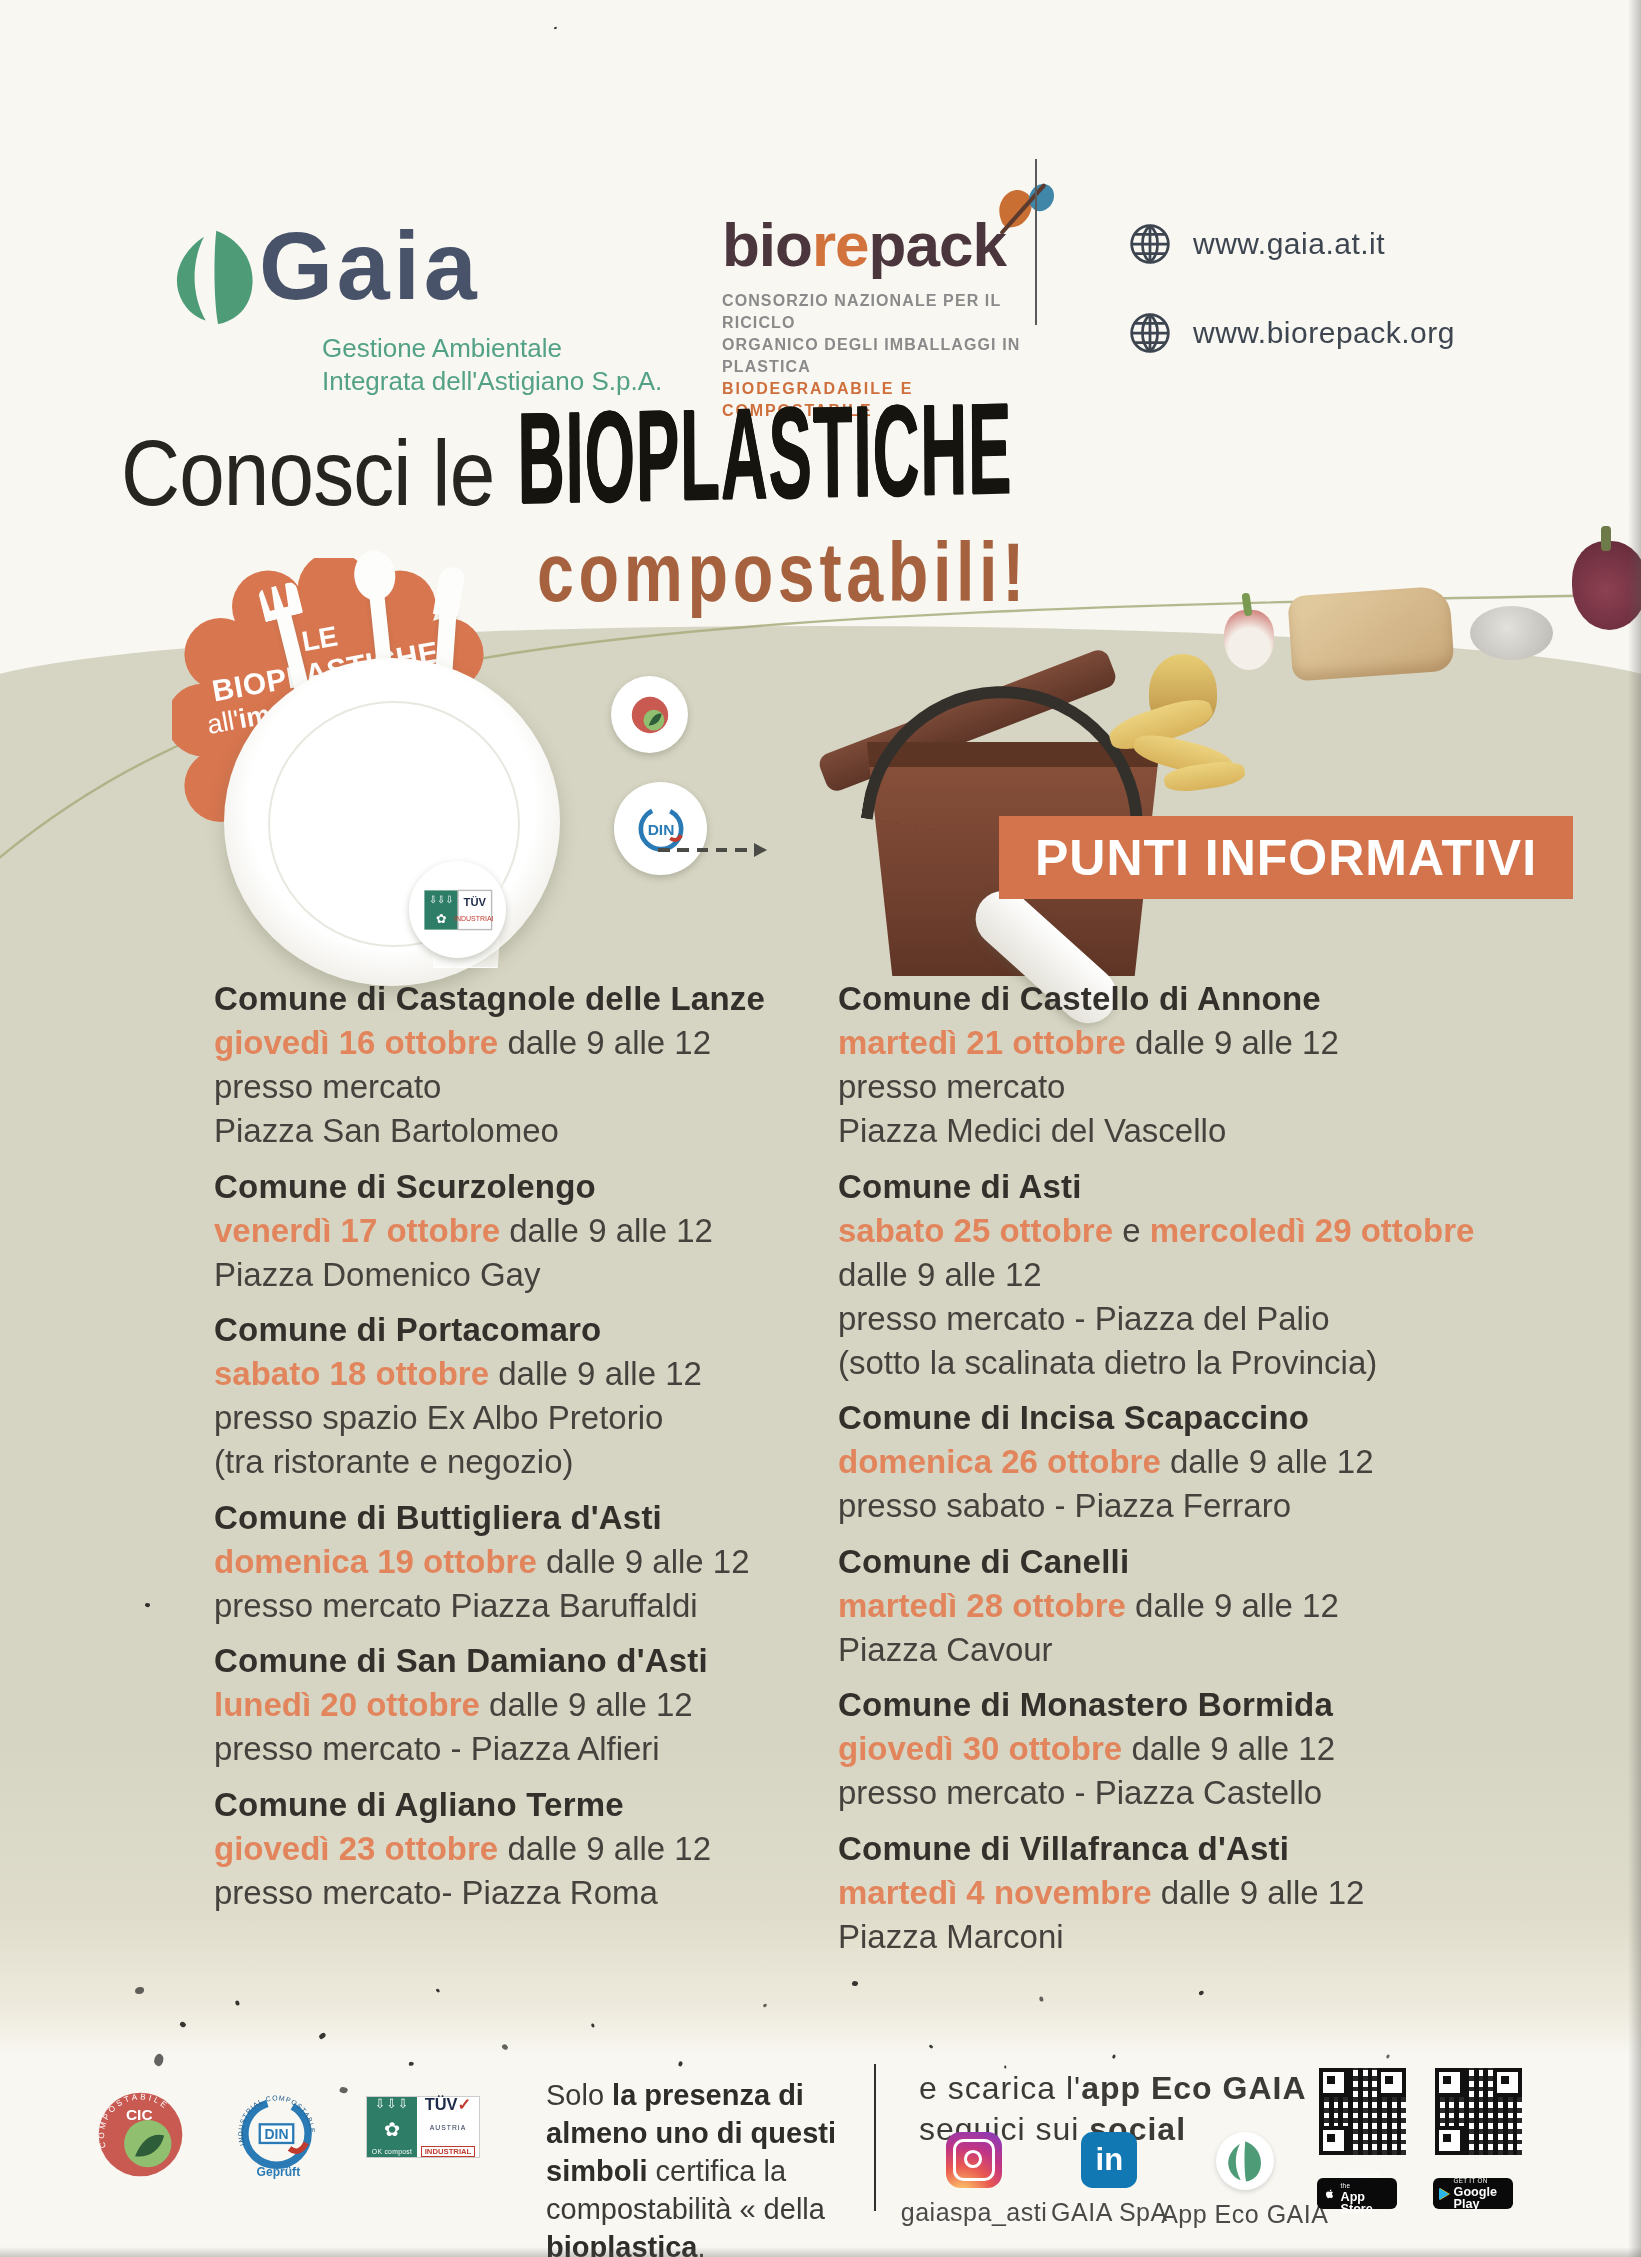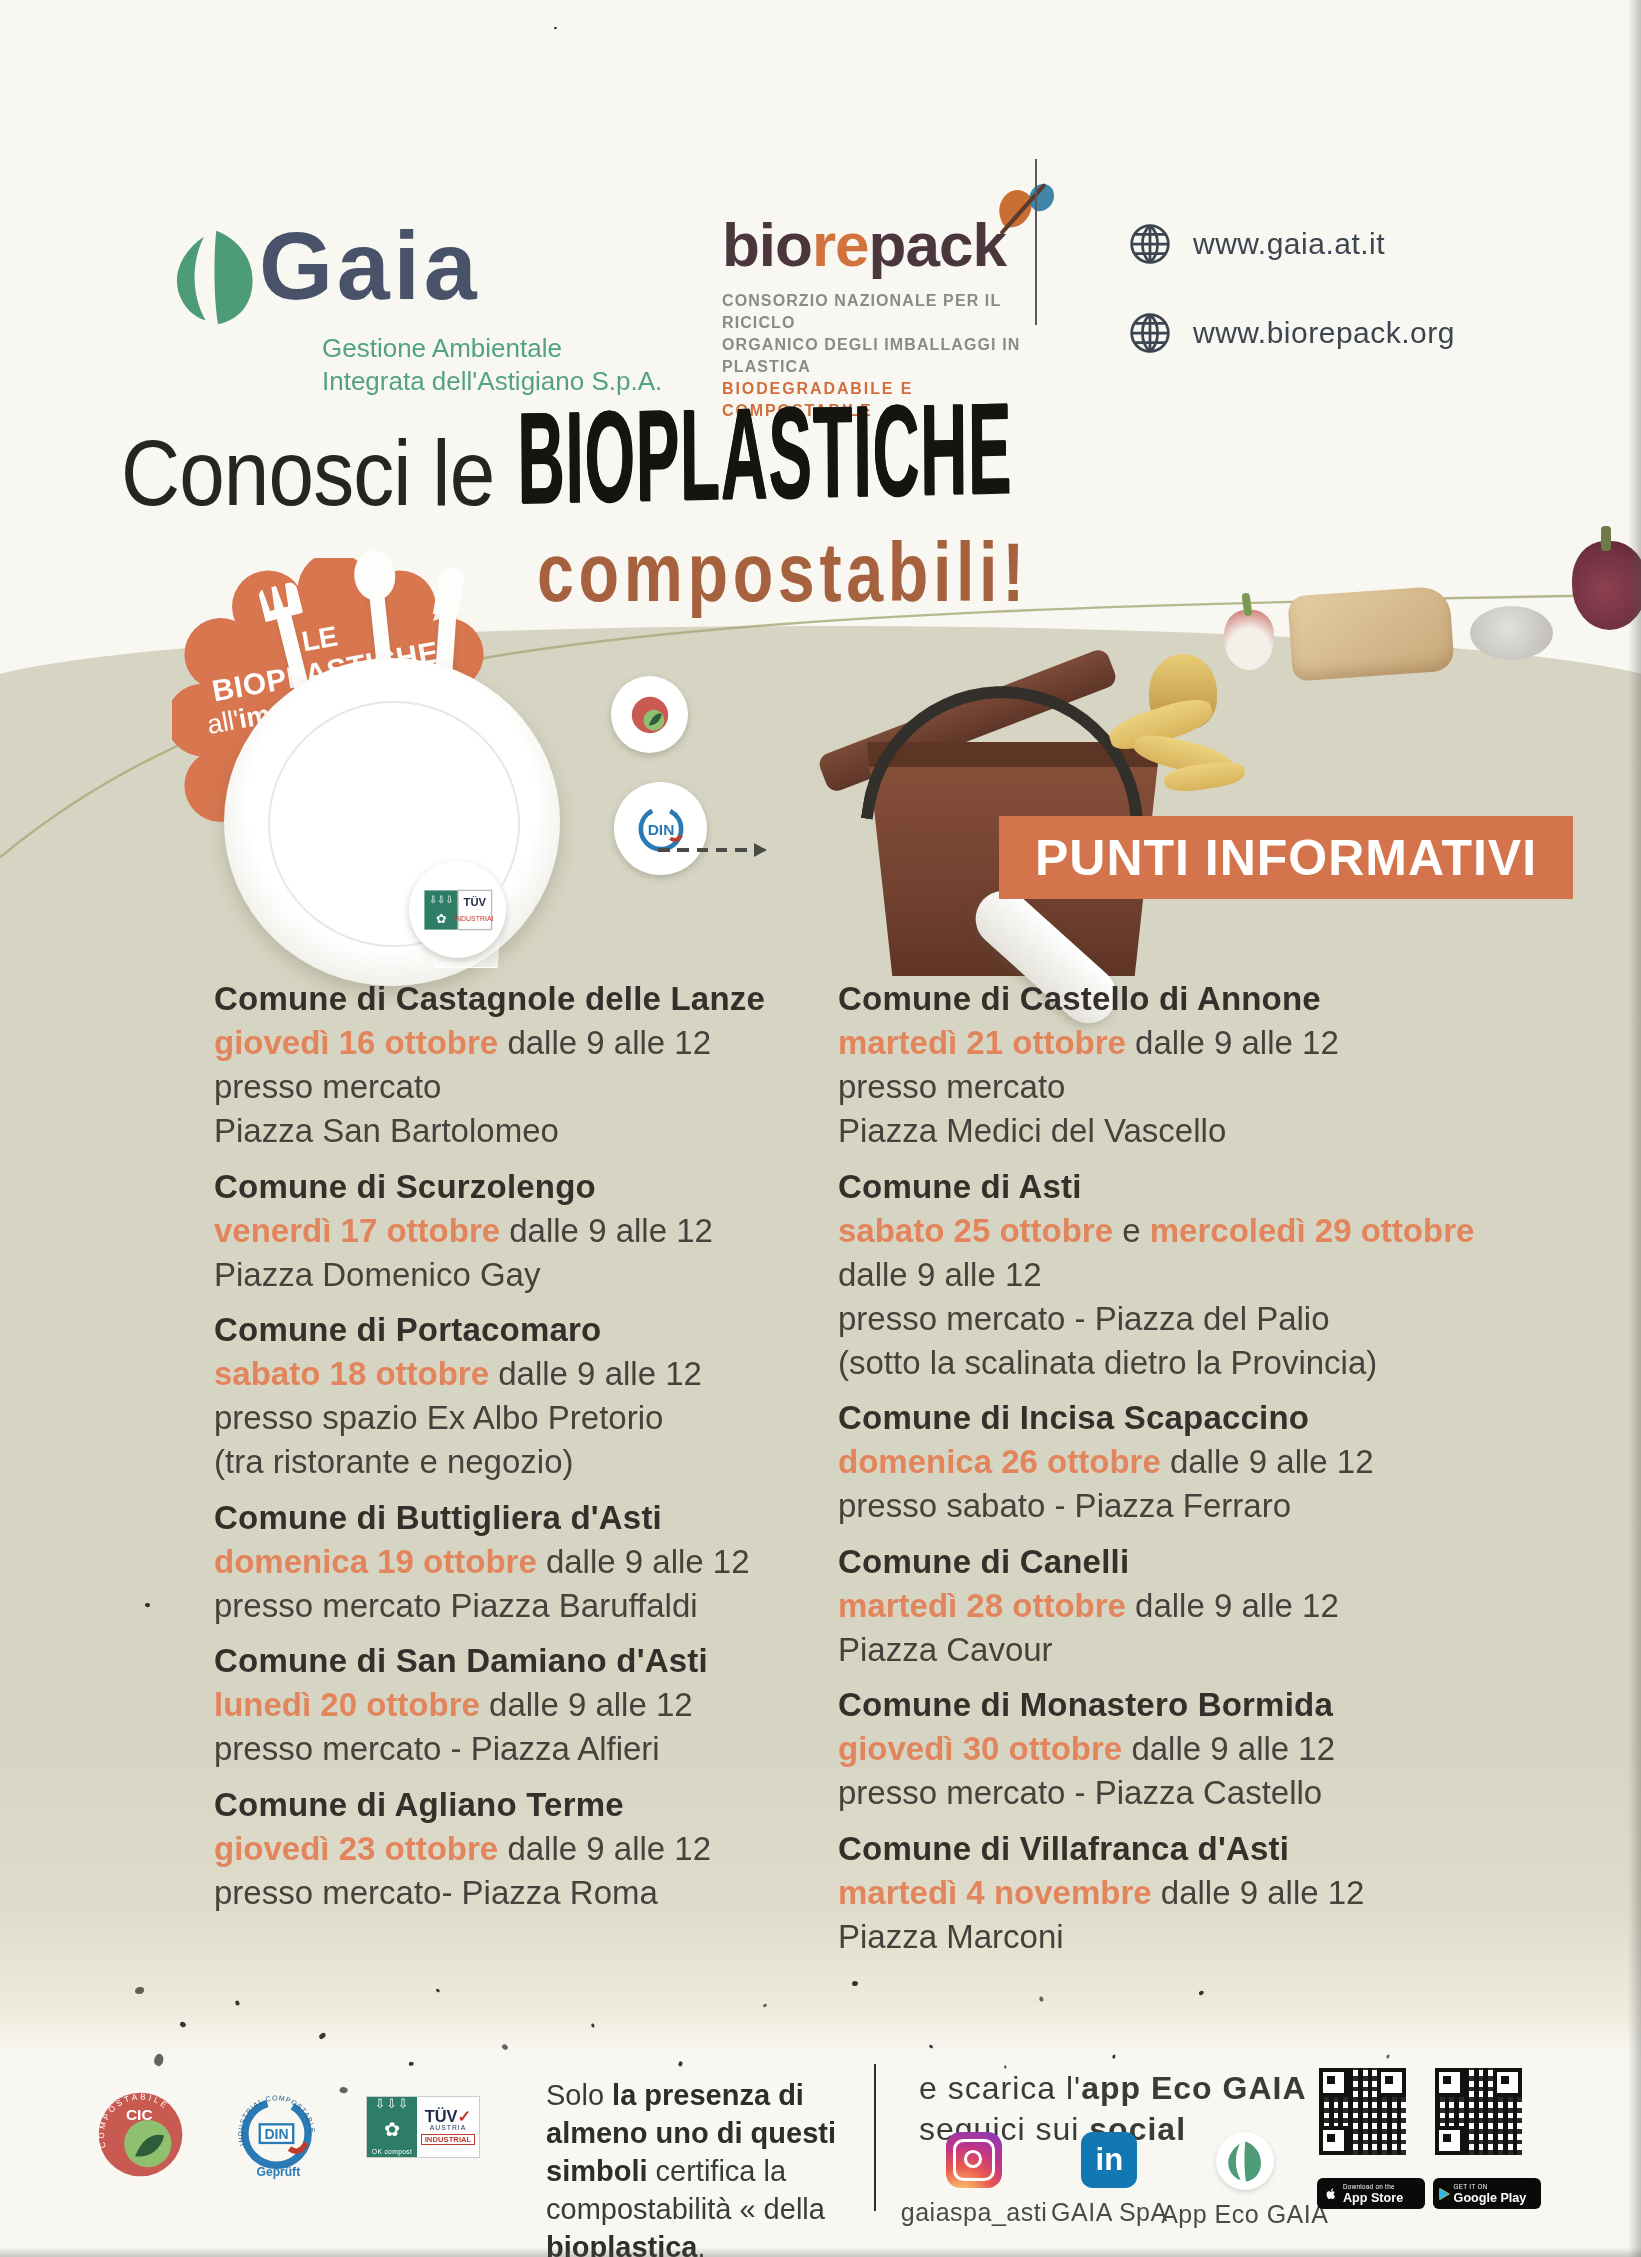--- a/index.html
+++ b/index.html
@@ -117,21 +117,21 @@
 
   
   .cert-cic{position:absolute;left:95px;top:2087px;width:91px;height:95px;}
   .cert-din{position:absolute;left:230px;top:2087px;width:93px;height:97px;}
   .cert-tuv{position:absolute;left:367px;top:2097px;width:112px;height:60px;display:flex;
     box-shadow:0 0 0 1px #ccc;background:#fff;}
   .tuv-left{width:50px;background:#2e7d66;color:#fff;display:flex;flex-direction:column;align-items:center;justify-content:space-between;padding:1.9px 0;}
   .tuv-arrows{font-size:12.6px;letter-spacing:1px;line-height:11.6px;}
   .tuv-ok{font-size:6.8px;letter-spacing:0.3px;}
   .tuv-flower{font-size:19.3px;line-height:17.4px;}
-  .tuv-right{flex:1;display:flex;flex-direction:column;align-items:center;justify-content:center;background:#fff;}
+  .tuv-right{flex:1;display:flex;flex-direction:column;align-items:center;justify-content:space-between;background:#fff;}
   .tuv-name{font-size:16.4px;font-weight:700;color:#1e2a4a;line-height:15.4px;}
   .tuv-name .chk{color:#c03a2e;}
   .tuv-austria{font-size:6.8px;letter-spacing:1px;color:#1e2a4a;}
   .tuv-ind{margin-top:2.9px;font-size:7.7px;font-weight:700;color:#c03a2e;border:1px solid #c03a2e;padding:0 2.9px;}
   .note{position:absolute;left:546px;top:2076px;width:319px;font-size:29px;line-height:38px;color:#3c3a37;}
   .note b{font-weight:700;color:#2f2d2a;}
   .ftr-divider{position:absolute;left:874px;top:2064px;width:1.9px;height:147px;background:#2f2f2f;}
   .social-head{position:absolute;left:919px;top:2068px;font-size:32px;line-height:41px;color:#3c3a37;letter-spacing:1px;}
   .social-head b{font-weight:700;}
   .social-row{position:absolute;left:915px;top:2132px;display:flex;gap:17.4px;}
@@ -145,21 +145,21 @@
     align-items:center;justify-content:center;font-size:31px;font-weight:700;}
   .app-icon{width:58px;height:58px;border-radius:50%;background:#fff;display:flex;align-items:center;
     justify-content:center;box-shadow:0 1.9px 5.8px rgba(0,0,0,.15);}
   .qr{position:absolute;width:87px;height:87px;background:
       repeating-linear-gradient(0deg,rgba(17,17,17,.9) 0 4.8px,transparent 4.8px 10.6px),
       repeating-linear-gradient(90deg,#111 0 4.8px,#fff 4.8px 9.7px);}
   .qr i{position:absolute;width:21px;height:21px;border:4.8px solid #111;background:#fff;}
   .qr i::after{content:"";position:absolute;left:3.9px;top:3.9px;width:7.7px;height:7.7px;background:#111;}
   .qr .f1{left:0;top:0;} .qr .f2{right:0;top:0;} .qr .f3{left:0;bottom:0;}
   .qr1{left:1319px;top:2068px;} .qr2{left:1435px;top:2068px;}
-  .store{position:absolute;width:108px;height:31px;background:#0a0a0a;border-radius:5.8px;color:#fff;
+  .store{position:absolute;width:80px;height:31px;background:#0a0a0a;border-radius:5.8px;color:#fff;
     display:flex;align-items:center;gap:4.8px;padding:0 5.8px;}
   .store .txt{display:flex;flex-direction:column;line-height:9.7px;}
   .store .small{font-size:6.3px;letter-spacing:0.3px;}
   .store .big{font-size:12.6px;font-weight:700;line-height:12.6px;}
   .st1{left:1317px;top:2178px;} .st2{left:1433px;top:2178px;}
   .play-tri{width:0;height:0;border-left:10.6px solid #2bb6e8;border-top:6.8px solid transparent;border-bottom:6.8px solid transparent;
     filter:drop-shadow(1px 0 0 #f3c000);}
 
   
   .speckles i{position:absolute;background:#141412;border-radius:60% 40% 55% 45%;display:block;}

